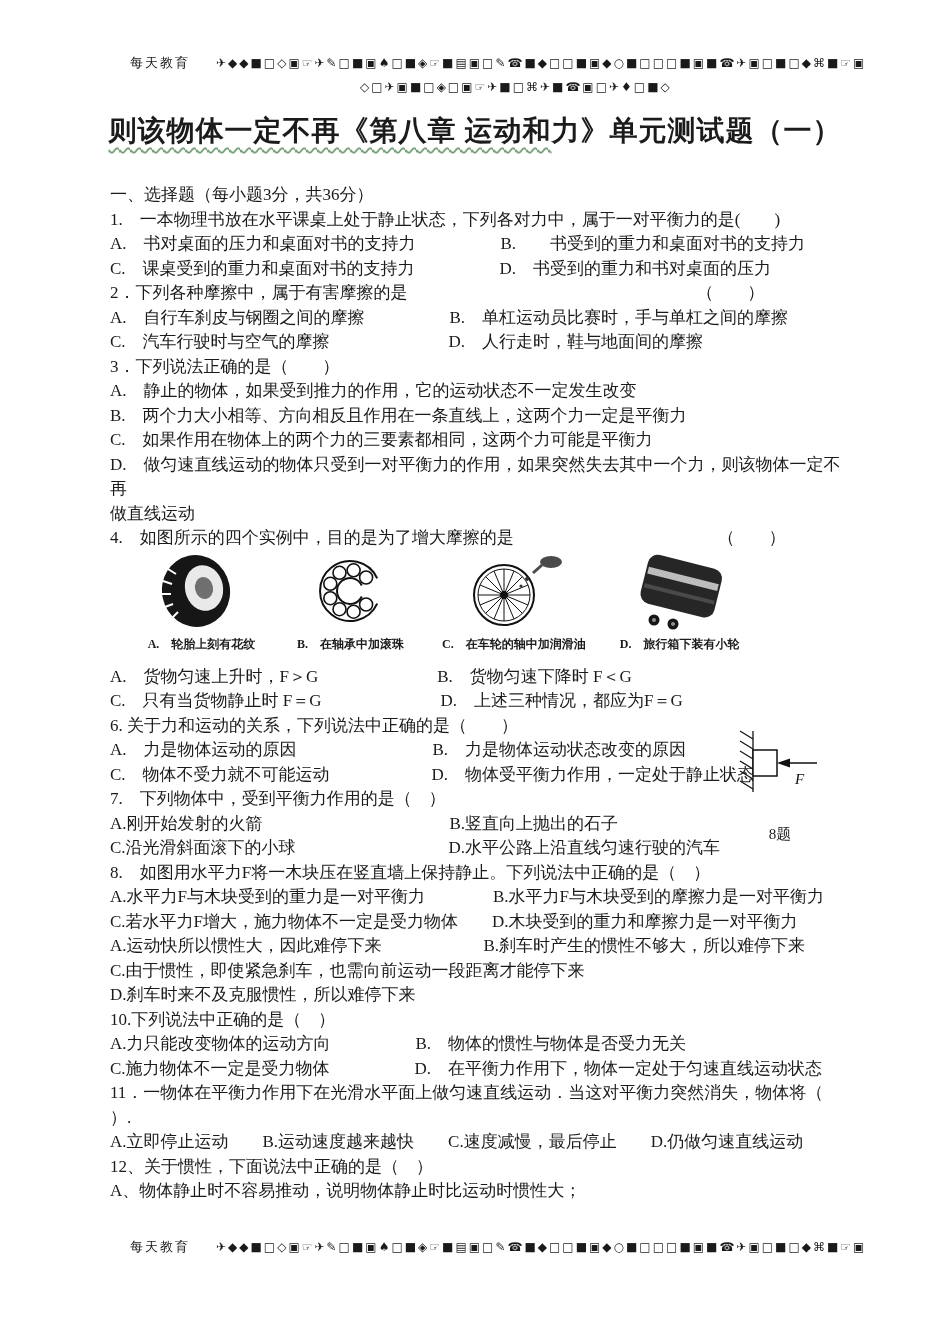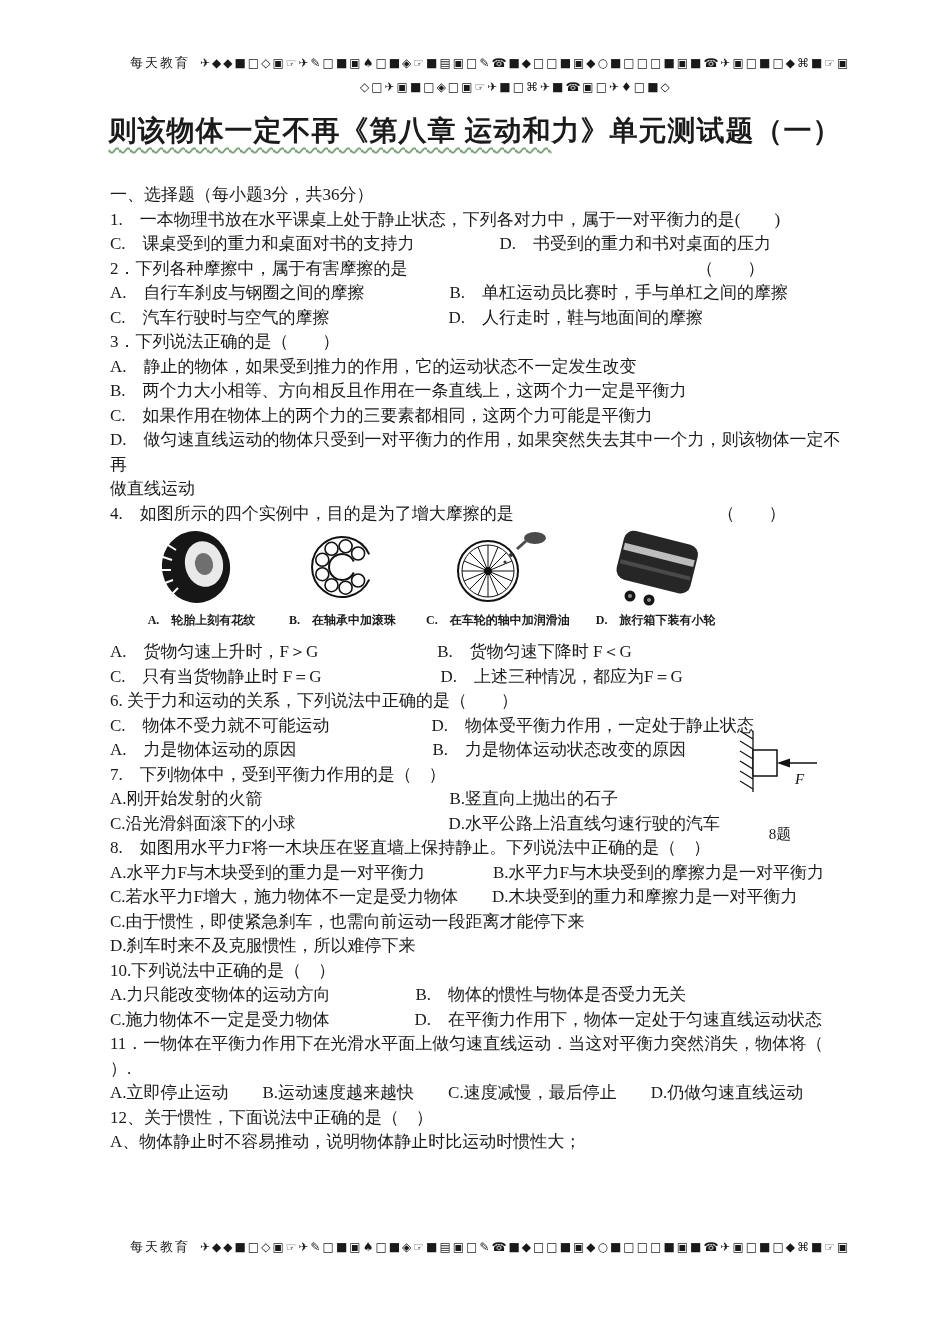--- a/index.html
+++ b/index.html
@@ -3,21 +3,21 @@
 <meta charset="utf-8">
 <style>
   * { margin:0; padding:0; box-sizing:border-box; }
   html,body { background:#ffffff; }
   .page {
     position:relative; width:950px; height:1344px; margin:0 auto;
     background:#ffffff; color:#1b1b1b; overflow:hidden;
     font-family:"Liberation Serif","DejaVu Serif",serif;
   }
   
-  .hf-line { position:absolute; left:130px; right:60px; display:flex; align-items:center; gap:10px; }
+  .hf-line { position:absolute; left:130px; right:60px; display:flex; align-items:center; gap:26px; }
   .header-line1 { top:54px; }
   .header-line2 { top:80px; left:360px; }
   .footer-line  { top:1238px; }
   .brand { font-size:13px; letter-spacing:2px; white-space:nowrap; }
   .dingbats {
     font-family:"DejaVu Sans",sans-serif; font-size:12px; letter-spacing:2px;
     color:#1a1a1a; white-space:nowrap; overflow:hidden;
   }
   
   .title {
@@ -26,21 +26,21 @@
   }
   .wavy {
     text-decoration:underline; text-decoration-style:wavy;
     text-decoration-color:#7aa37a; text-decoration-thickness:2px;
     text-underline-offset:7px;
   }
   
   .doc-body { position:absolute; top:183px; left:110px; width:745px; font-size:17px; line-height:24.5px; }
   .doc-body p { white-space:pre-wrap; min-height:24.5px; }
   
-  .figure-row { display:flex; align-items:flex-end; gap:26px; margin:6px 0 8px 34px; height:100px; }
+  .figure-row { display:flex; align-items:flex-end; gap:34px; margin:6px 0 8px 34px; height:100px; }
   .figure-row figure { text-align:center; }
   .figure-row figcaption { font-size:12px; font-weight:bold; white-space:nowrap; margin-top:1px; }
   
   .fig8 { position:absolute; left:620px; top:545px; width:100px; text-align:center; }
   .fig8 .fig8-caption { font-size:15px; margin-top:16px; }
   svg { display:block; margin:0 auto; }
 </style>
 </head>
 <body>
 
@@ -52,20 +52,21 @@
   </div>
   <div class="hf-line header-line2">
     <span class="dingbats">◇□✈▣■□◈□▣☞✈■□⌘✈■☎▣□✈♦□■◇</span>
   </div>
 
   <h1 class="title"><span class="wavy">则该物体一定不再《第八章 运动和</span><span>力》单元测试题（一）</span></h1>
 
   <div class="doc-body">
     <p>一、选择题（每小题3分，共36分）</p>
     <p>1.　一本物理书放在水平课桌上处于静止状态，下列各对力中，属于一对平衡力的是(　　)</p>
+    <p>A.　书对桌面的压力和桌面对书的支持力　　　　　B.　　书受到的重力和桌面对书的支持力</p>
     <p>C.　课桌受到的重力和桌面对书的支持力　　　　　D.　书受到的重力和书对桌面的压力</p>
     <p>2．下列各种摩擦中，属于有害摩擦的是　　　　　　　　　　　　　　　　　（　　）</p>
     <p>A.　自行车刹皮与钢圈之间的摩擦　　　　　B.　单杠运动员比赛时，手与单杠之间的摩擦</p>
     <p>C.　汽车行驶时与空气的摩擦　　　　　　　D.　人行走时，鞋与地面间的摩擦</p>
     <p>3．下列说法正确的是（　　）</p>
     <p>A.　静止的物体，如果受到推力的作用，它的运动状态不一定发生改变</p>
     <p>B.　两个力大小相等、方向相反且作用在一条直线上，这两个力一定是平衡力</p>
     <p>C.　如果作用在物体上的两个力的三要素都相同，这两个力可能是平衡力</p>
     <p>D.　做匀速直线运动的物体只受到一对平衡力的作用，如果突然失去其中一个力，则该物体一定不再</p>
     <p>做直线运动</p>
@@ -140,28 +141,29 @@
           <circle cx="53" cy="73" r="5.5" fill="#161616"></circle>
           <circle cx="53" cy="73" r="2" fill="#909090"></circle>
         </svg>
         <figcaption>D.　旅行箱下装有小轮</figcaption>
       </figure>
     </div>
 
     <p>A.　货物匀速上升时，F＞G　　　　　　　B.　货物匀速下降时 F＜G</p>
     <p>C.　只有当货物静止时 F＝G　　　　　　　D.　上述三种情况，都应为F＝G</p>
     <p>6. 关于力和运动的关系，下列说法中正确的是（　　）</p>
+    <p>A.　力是物体运动的原因　　　　　　　　B.　力是物体运动状态改变的原因</p>
     <p>C.　物体不受力就不可能运动　　　　　　D.　物体受平衡力作用，一定处于静止状态</p>
-    <p>A.　力是物体运动的原因　　　　　　　　B.　力是物体运动状态改变的原因</p>
     <p>7.　下列物体中，受到平衡力作用的是（　）</p>
     <p>A.刚开始发射的火箭　　　　　　　　　　　B.竖直向上抛出的石子</p>
     <p>C.沿光滑斜面滚下的小球　　　　　　　　　D.水平公路上沿直线匀速行驶的汽车</p>
     <p>8.　如图用水平力F将一木块压在竖直墙上保持静止。下列说法中正确的是（　）</p>
     <p>A.水平力F与木块受到的重力是一对平衡力　　　　B.水平力F与木块受到的摩擦力是一对平衡力</p>
     <p>C.若水平力F增大，施力物体不一定是受力物体　　D.木块受到的重力和摩擦力是一对平衡力</p>
+    <p>A.运动快所以惯性大，因此难停下来　　　　　　B.刹车时产生的惯性不够大，所以难停下来</p>
     <p>C.由于惯性，即使紧急刹车，也需向前运动一段距离才能停下来</p>
     <p>D.刹车时来不及克服惯性，所以难停下来</p>
     <p>10.下列说法中正确的是（　）</p>
     <p>A.力只能改变物体的运动方向　　　　　B.　物体的惯性与物体是否受力无关</p>
     <p>C.施力物体不一定是受力物体　　　　　D.　在平衡力作用下，物体一定处于匀速直线运动状态</p>
     <p>11．一物体在平衡力作用下在光滑水平面上做匀速直线运动．当这对平衡力突然消失，物体将（</p>
     <p>）.</p>
     <p>A.立即停止运动　　B.运动速度越来越快　　C.速度减慢，最后停止　　D.仍做匀速直线运动</p>
     <p>12、关于惯性，下面说法中正确的是（　）</p>
     <p>A、物体静止时不容易推动，说明物体静止时比运动时惯性大；</p>

